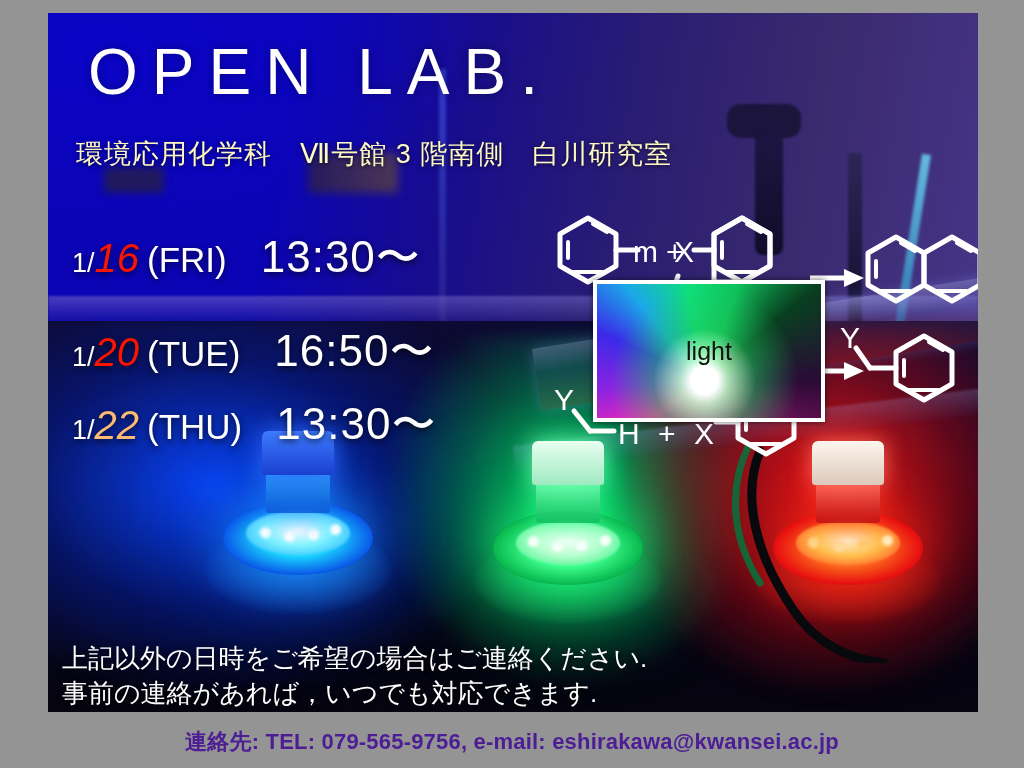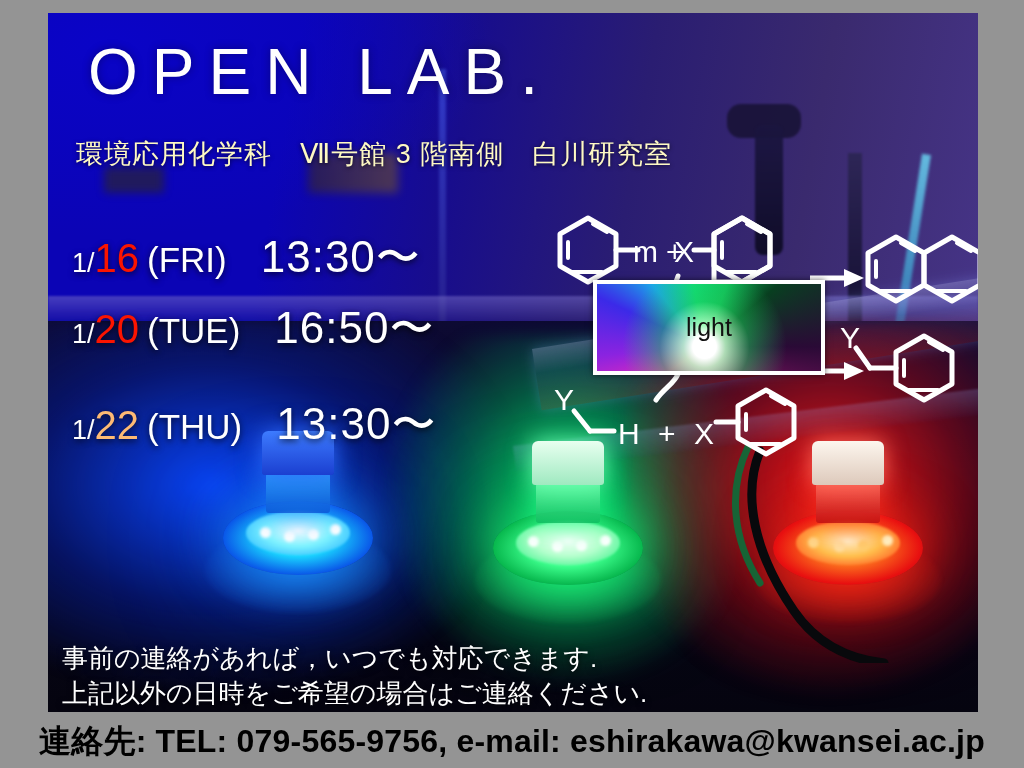--- a/index.html
+++ b/index.html
@@ -140,48 +140,48 @@
     white-space:nowrap;
   }
   #subtitle{
     position:absolute;left:28px;top:123px;
     font-size:27px;color:#fef9c3;letter-spacing:1px;white-space:nowrap;
     text-shadow:0 1px 4px rgba(0,0,0,.7);
   }
 
   .sched-row{position:absolute;left:24px;white-space:nowrap;color:#fff;}
   .sched-row .mon{font-size:27px;vertical-align:baseline;}
-  .sched-row .day{font-size:40px;font-weight:400;}
+  .sched-row .day{font-size:40px;font-weight:400;font-style:italic;}
   .sched-row .dow{font-size:35px;margin-left:8px;}
   .sched-row .time{font-size:44px;margin-left:34px;letter-spacing:1px;}
   .sched-row *{text-shadow:0 2px 6px rgba(0,0,0,.75);}
   #sched-0{top:215px;}
-  #sched-1{top:286px;}
+  #sched-1{top:309px;}
   #sched-2{top:382px;}
 
   #notes{
     position:absolute;left:14px;top:628px;
     font-size:26px;line-height:1.34;color:#fff;white-space:nowrap;
     text-shadow:0 2px 6px rgba(0,0,0,.85);
   }
 
   
   #contact{
     position:absolute;left:0;top:716px;width:1024px;height:52px;
     display:flex;align-items:center;justify-content:center;
-    color:#000000;font-size:32px;font-weight:bold;letter-spacing:.2px;
+    color:#4c1d95;font-size:22px;font-weight:bold;letter-spacing:.2px;
   }
 
   
   #scheme{position:absolute;left:490px;top:175px;width:500px;height:290px;}
   #scheme text{font-family:"Liberation Sans",sans-serif;}
 
   
   #inset{
-    position:absolute;left:545px;top:267px;width:232px;height:95px;
+    position:absolute;left:545px;top:267px;width:232px;height:142px;
     border:4px solid #ffffff;box-sizing:border-box;display:flex;
     box-shadow:0 0 6px rgba(0,0,0,.6);
   }
   #inset .half{position:relative;flex:1;overflow:hidden;display:flex;align-items:center;justify-content:center;}
   #inset .light{
     background:
       radial-gradient(circle at 48% 72%, #ffffff 0%, #ffffff 9%, rgba(190,255,200,.85) 16%, rgba(30,200,90,.5) 34%, rgba(0,30,10,0) 62%),
       conic-gradient(from 210deg at 48% 72%,
         #e8199c 0deg,#ff2bb0 25deg,#8b23e0 55deg,#3b2ae8 85deg,#1ba8e8 110deg,
         #0ee07a 140deg,#10c05a 170deg,#083f20 200deg,#2a0a36 240deg,
@@ -341,18 +341,18 @@
     <text x="312" y="160" fill="#fff" font-size="30" text-anchor="middle">Y</text>
   </svg>
 
   <div id="inset">
     <div class="half light">
       <span class="lbl light-lbl">light</span>
     </div>
   </div>
 
   <div id="notes">
+    <div>上記以外の日時をご希望の場合はご連絡ください.</div>
     <div>事前の連絡があれば，いつでも対応できます.</div>
-    <div>上記以外の日時をご希望の場合はご連絡ください.</div>
   </div>
 </div>
 
 <div id="contact">連絡先: TEL: 079-565-9756, e-mail: eshirakawa@kwansei.ac.jp</div>
 
 </body></html>

